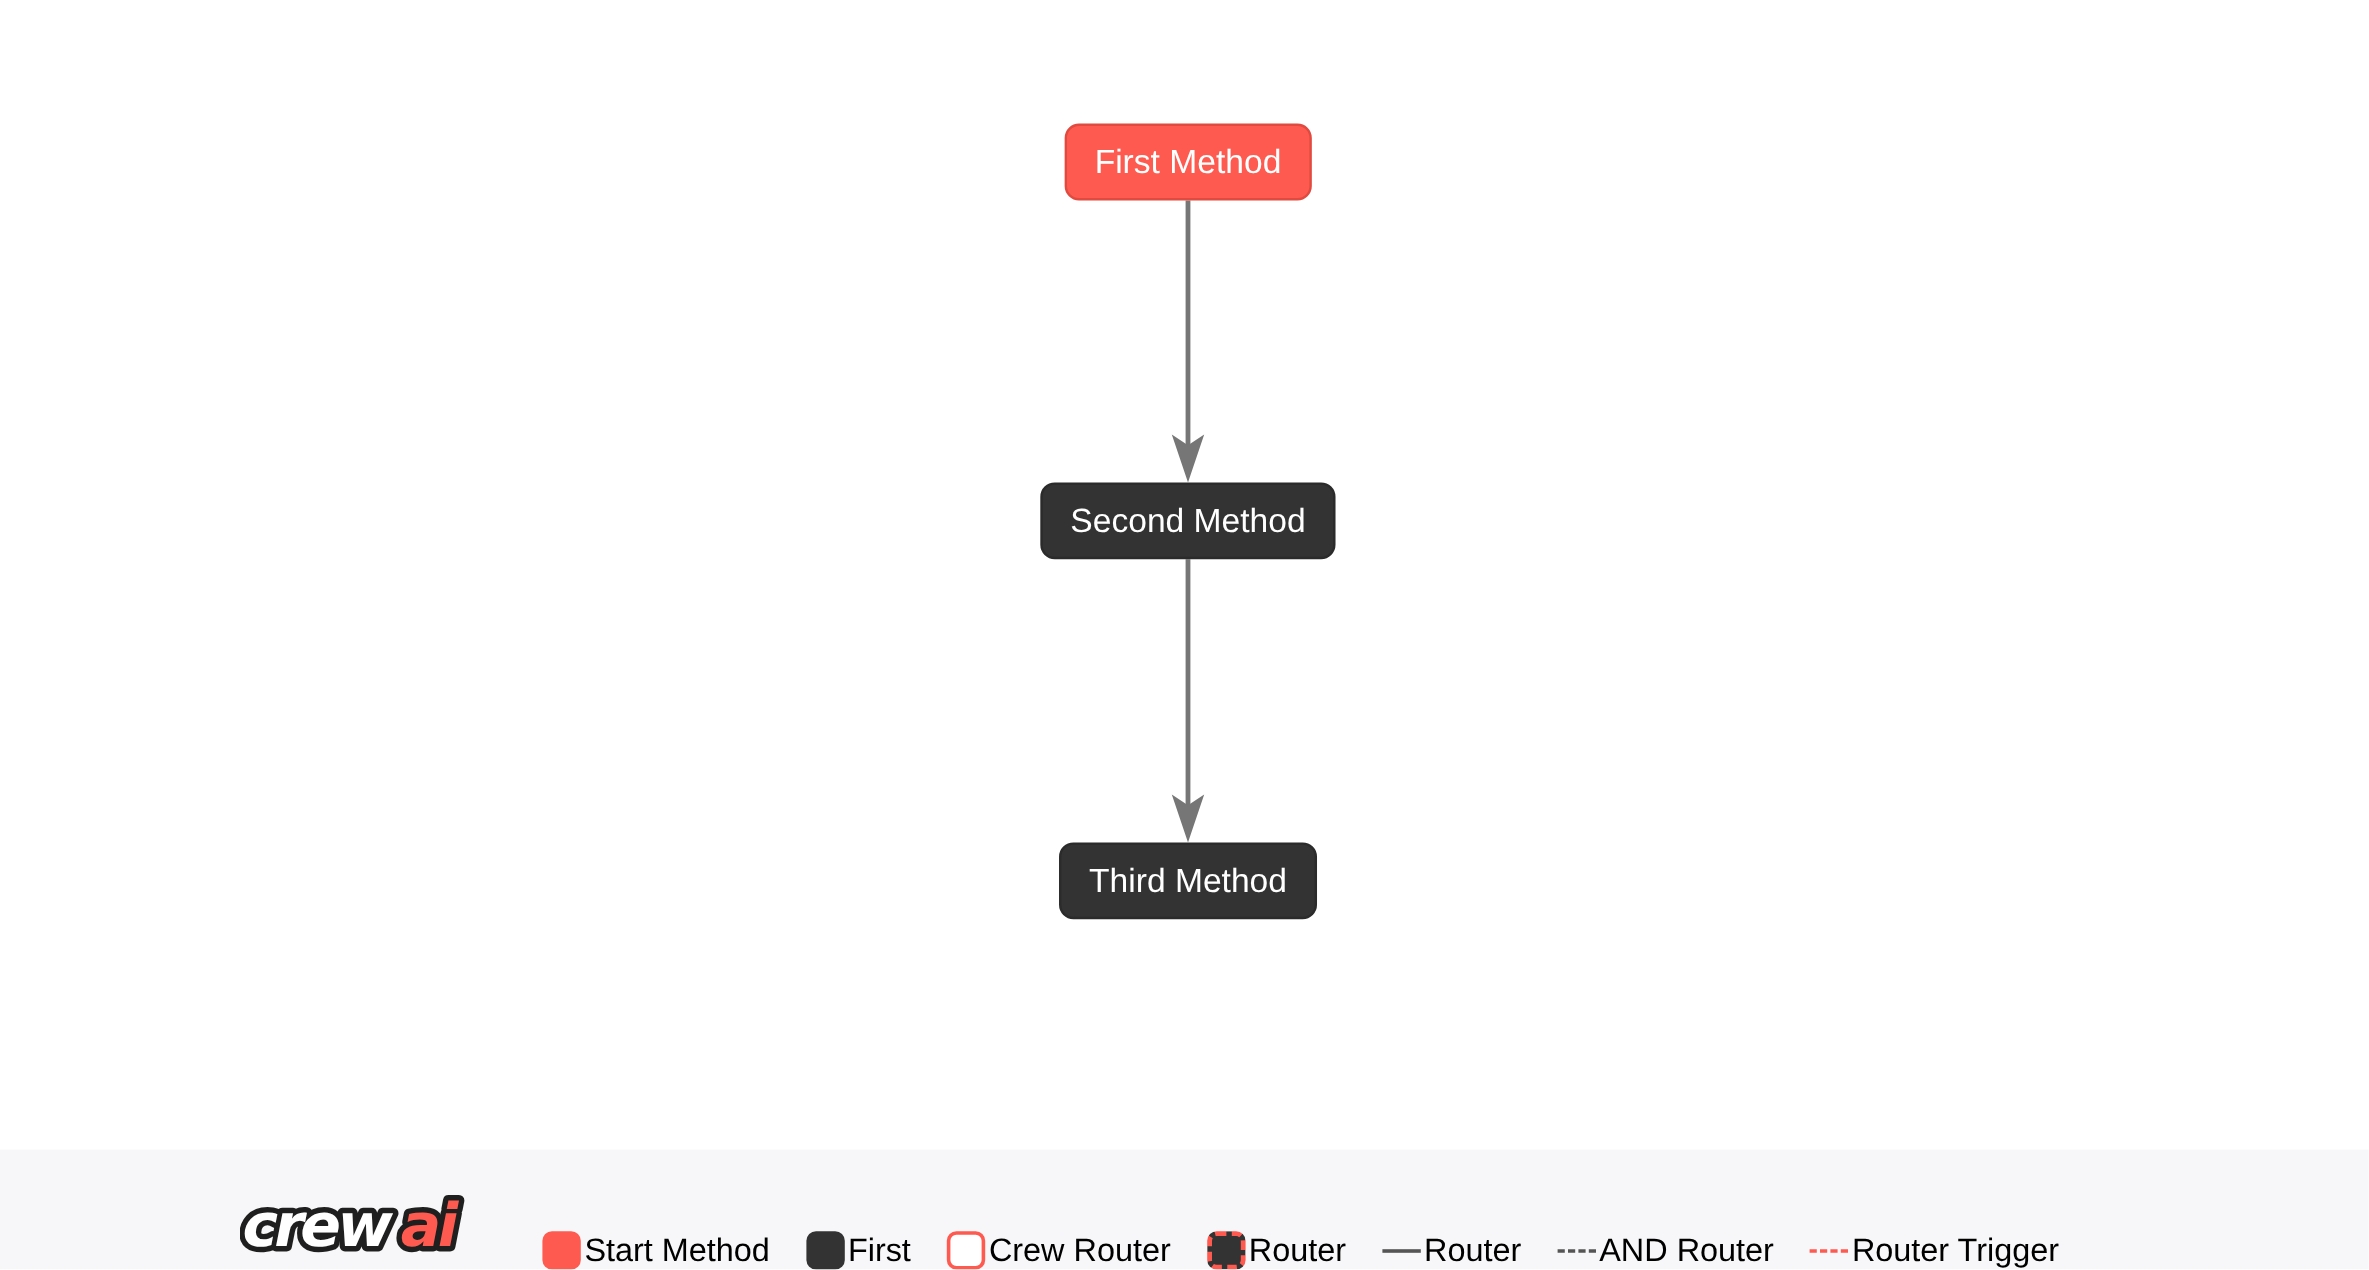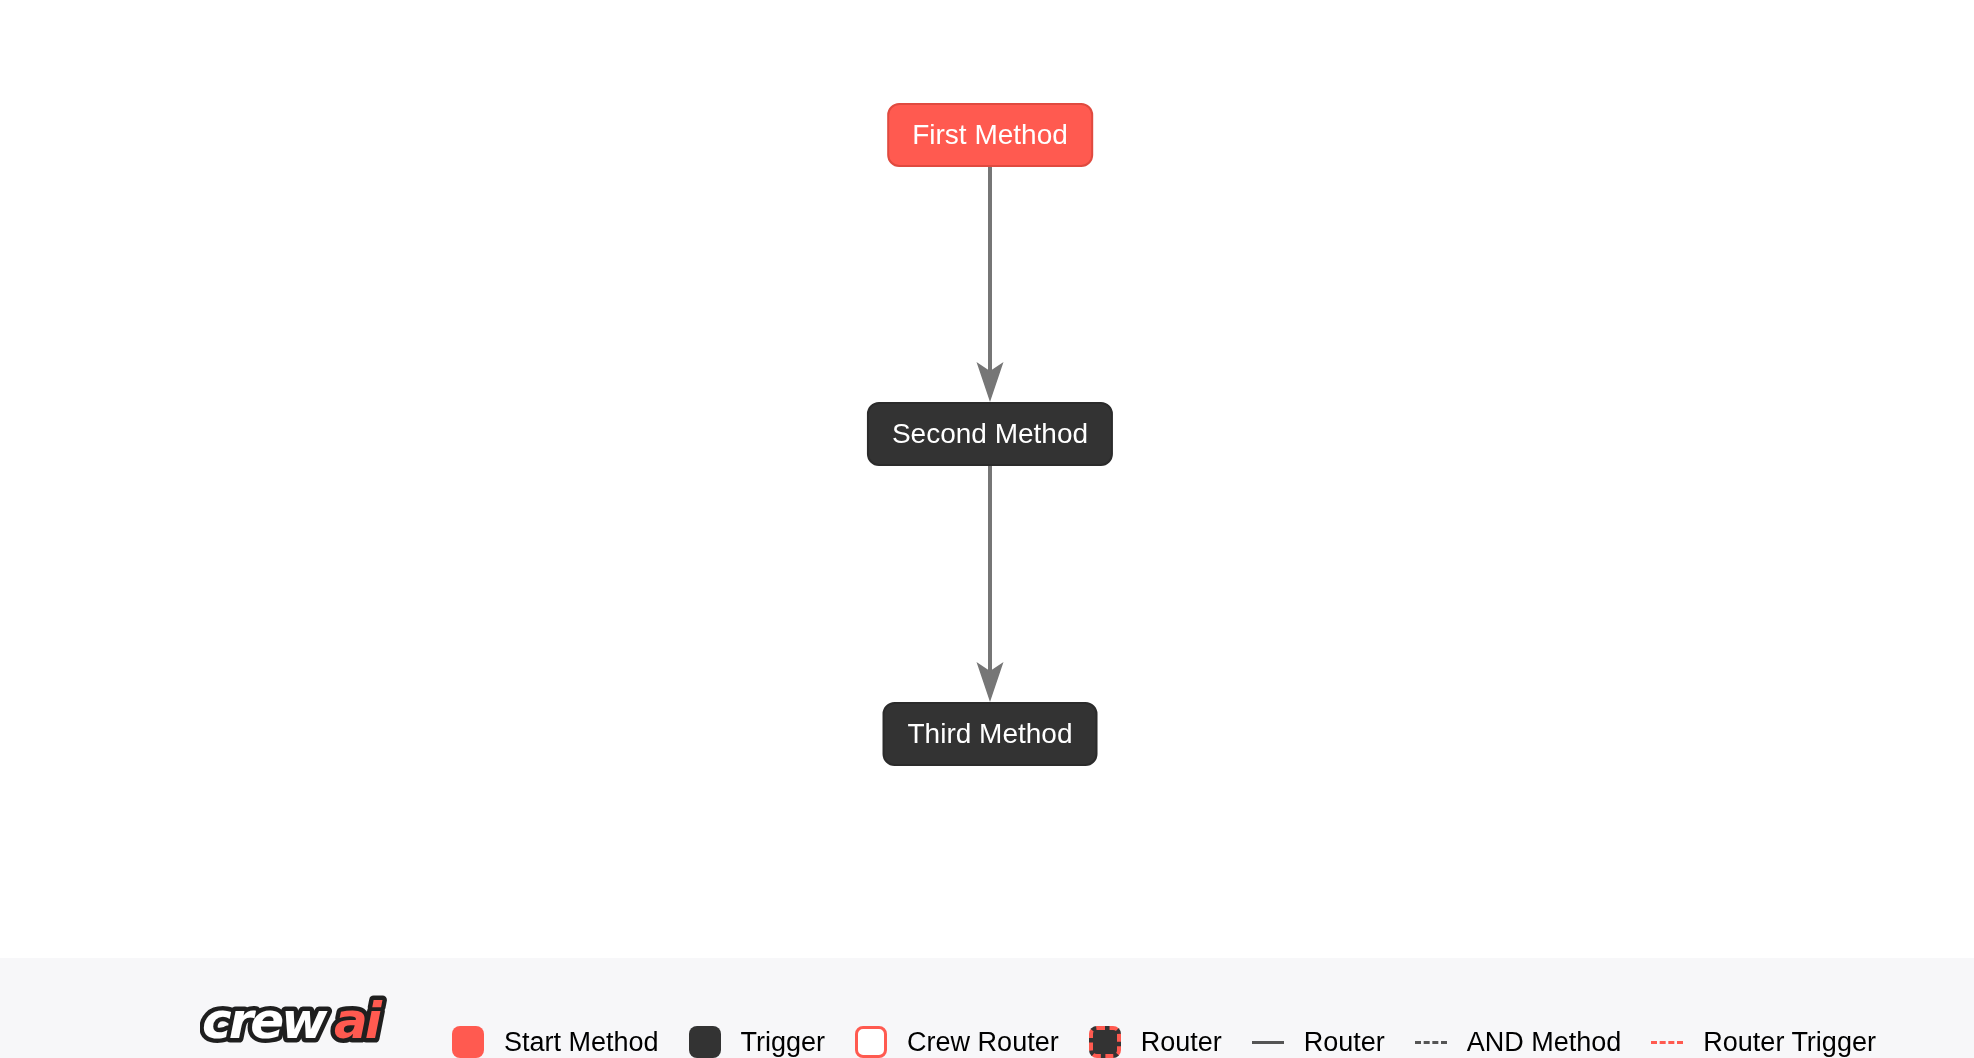--- a/index.html
+++ b/index.html
@@ -61,21 +61,21 @@
     background: #F7F7F9;
     display: flex;
     align-items: flex-end;
     padding-left: 200px;
     gap: 30px;
   }
   .logo { flex: 0 0 auto; margin-right: 7px; }
   .legend-item {
     display: flex;
     align-items: center;
-    gap: 20px;
+    gap: 3px;
     white-space: nowrap;
   }
   .legend-label {
     font-size: 27px;
     color: #000000;
   }
   .swatch {
     width: 32px; height: 32px;
     border-radius: 8px;
     flex: 0 0 auto;
@@ -122,41 +122,41 @@
     <text x="134" y="52" font-family="DejaVu Sans, sans-serif" font-size="50" font-style="italic" font-weight="bold" letter-spacing="-3" stroke="#1f1f1f" stroke-width="9" stroke-linejoin="round" paint-order="stroke" fill="#FF5A50">ai</text>
   </svg>
 
   <div class="legend-item">
     <span class="swatch swatch-start"></span>
     <span class="legend-label">Start Method</span>
   </div>
 
   <div class="legend-item">
     <span class="swatch swatch-method"></span>
-    <span class="legend-label">Trigger</span>
+    <span class="legend-label">First</span>
   </div>
 
   <div class="legend-item">
     <span class="swatch swatch-crew"></span>
     <span class="legend-label">Crew Router</span>
   </div>
 
   <div class="legend-item">
     <span class="swatch swatch-router"></span>
     <span class="legend-label">Router</span>
   </div>
 
   <div class="legend-item">
     <span class="line-swatch line-solid-gray"></span>
     <span class="legend-label">Router</span>
   </div>
 
   <div class="legend-item">
     <span class="line-swatch line-dashed-gray"></span>
-    <span class="legend-label">AND Method</span>
+    <span class="legend-label">AND Router</span>
   </div>
 
   <div class="legend-item">
     <span class="line-swatch line-dashed-red"></span>
     <span class="legend-label">Router Trigger</span>
   </div>
 
 </div>
 
 </body></html>

